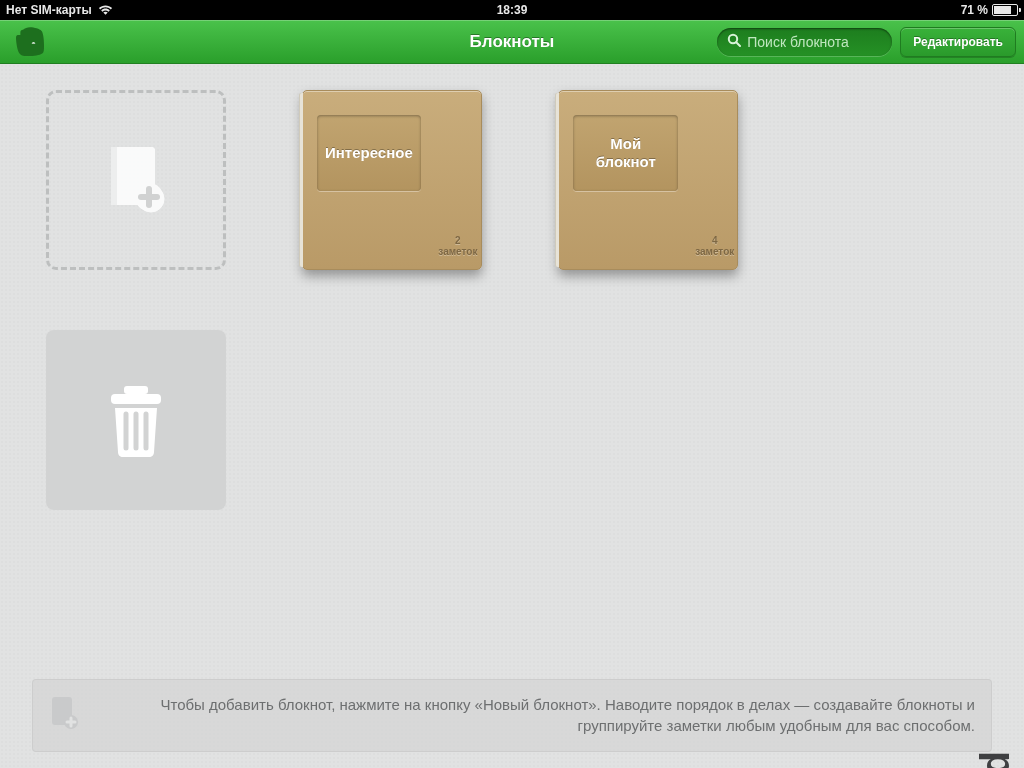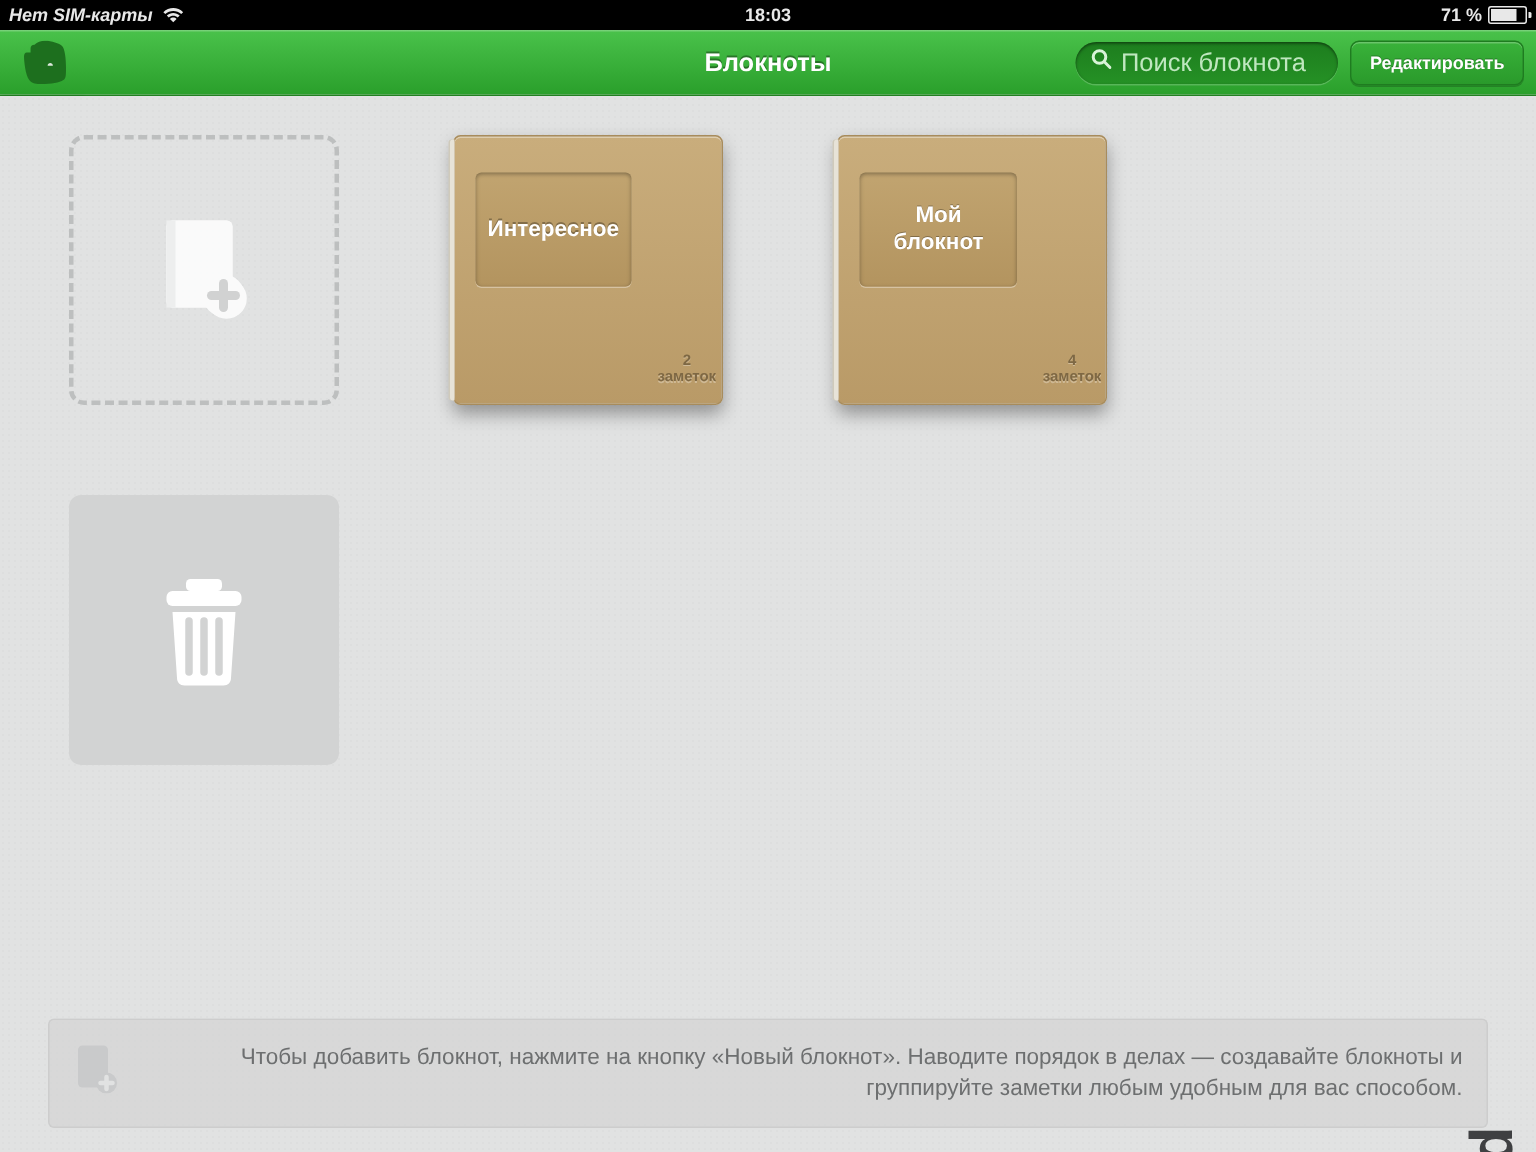--- a/index.html
+++ b/index.html
@@ -4,21 +4,21 @@
 <style>
   * { box-sizing: border-box; margin: 0; padding: 0; }
   html, body { width: 1024px; height: 768px; overflow: hidden; font-family: "Helvetica Neue", Arial, sans-serif; }
 
   
   .status-bar {
     height: 20px; background: #000; color: #e8e8e8;
     display: flex; align-items: center; font-size: 12px; font-weight: 600;
     padding: 0 6px; position: relative;
   }
-  .status-left { display:flex; align-items:center; gap:6px;font-style:italic; }
+  .status-left { display:flex; align-items:center; gap:6px; }
   .status-center { position:absolute; left:50%; transform:translateX(-50%); }
   .status-right { margin-left:auto; display:flex; align-items:center; gap:4px; }
   .wifi-icon svg { display:block; }
   .battery-icon { width:26px; height:12px; border:1px solid #e8e8e8; border-radius:2px; position:relative; }
   .battery-icon::after { content:""; position:absolute; right:-4px; top:3px; width:2px; height:4px; background:#e8e8e8; border-radius:0 1px 1px 0;}
   .battery-icon .fill { position:absolute; left:1px; top:1px; bottom:1px; width:70%; background:#e8e8e8;}
 
   
   .nav-bar {
     height: 44px;
@@ -35,21 +35,21 @@
     width:44px; height:44px; display:flex; align-items:center; justify-content:center;
   }
   .nav-right { margin-left:auto; display:flex; align-items:center; gap:8px;}
   .search-pill {
     width: 175px; height:28px; border-radius:14px;
     background: linear-gradient(#1d7d1e,#259125);
     box-shadow: inset 0 1px 2px rgba(0,0,0,.5), 0 1px 0 rgba(255,255,255,.2);
     display:flex; align-items:center; padding:0 10px; gap:6px;
   }
   .search-pill input {
-    flex:1; background:transparent; border:0; outline:0; color:#d8f3d8; font-size:17px;
+    flex:1; background:transparent; border:0; outline:0; color:#d8f3d8; font-size:14px;
   }
   .search-pill input::placeholder { color:#bfe7bf; }
   .edit-btn {
     height:30px; padding:0 12px; border-radius:6px;
     background: linear-gradient(#39b23a,#2a9a2b);
     box-shadow: inset 0 1px 0 rgba(255,255,255,.25), 0 1px 0 rgba(0,0,0,.2);
     border:1px solid #1f7c20;
     color:#fff; font-size:12px; font-weight:700; text-shadow:0 -1px 0 rgba(0,0,0,.3);
     display:flex; align-items:center;
   }
@@ -154,21 +154,21 @@
       <svg width="15" height="12" viewBox="0 0 15 12">
           <path fill="#e8e8e8" d="M7.5 11 5.8 9.2c.9-.9 2.5-.9 3.4 0L7.5 11zM3.7 7.1 2 5.4C5 2.4 10 2.4 13 5.4l-1.7 1.7c-2.1-2.1-5.5-2.1-7.6 0zM7.5 0C4.6 0 1.9 1.1 0 3l.1.1L0 3c2-2 4.6-3 7.5-3z" opacity=".0"></path>
           <g fill="#e8e8e8">
             <path d="M7.5 10.8 9.7 8.6c-1.2-1.2-3.2-1.2-4.4 0l2.2 2.2z"></path>
             <path d="M3.2 6.4 4.5 7.7c1.7-1.7 4.3-1.7 6 0l1.3-1.3C9.4 4 5.6 4 3.2 6.4z"></path>
             <path d="M.9 4.1 2.2 5.4C5 2.6 10 2.6 12.8 5.4l1.3-1.3C10.5.5 4.5.5.9 4.1z"></path>
           </g>
         </svg>
     </span>
   </div>
-  <div class="status-center">18:03</div>
+  <div class="status-center">18:39</div>
   <div class="status-right">
     <span>71 %</span>
     <span class="battery-icon">
         <span class="fill"></span>
       </span>
   </div>
 </div>
 
 <div class="nav-bar">
   <div class="elephant">

